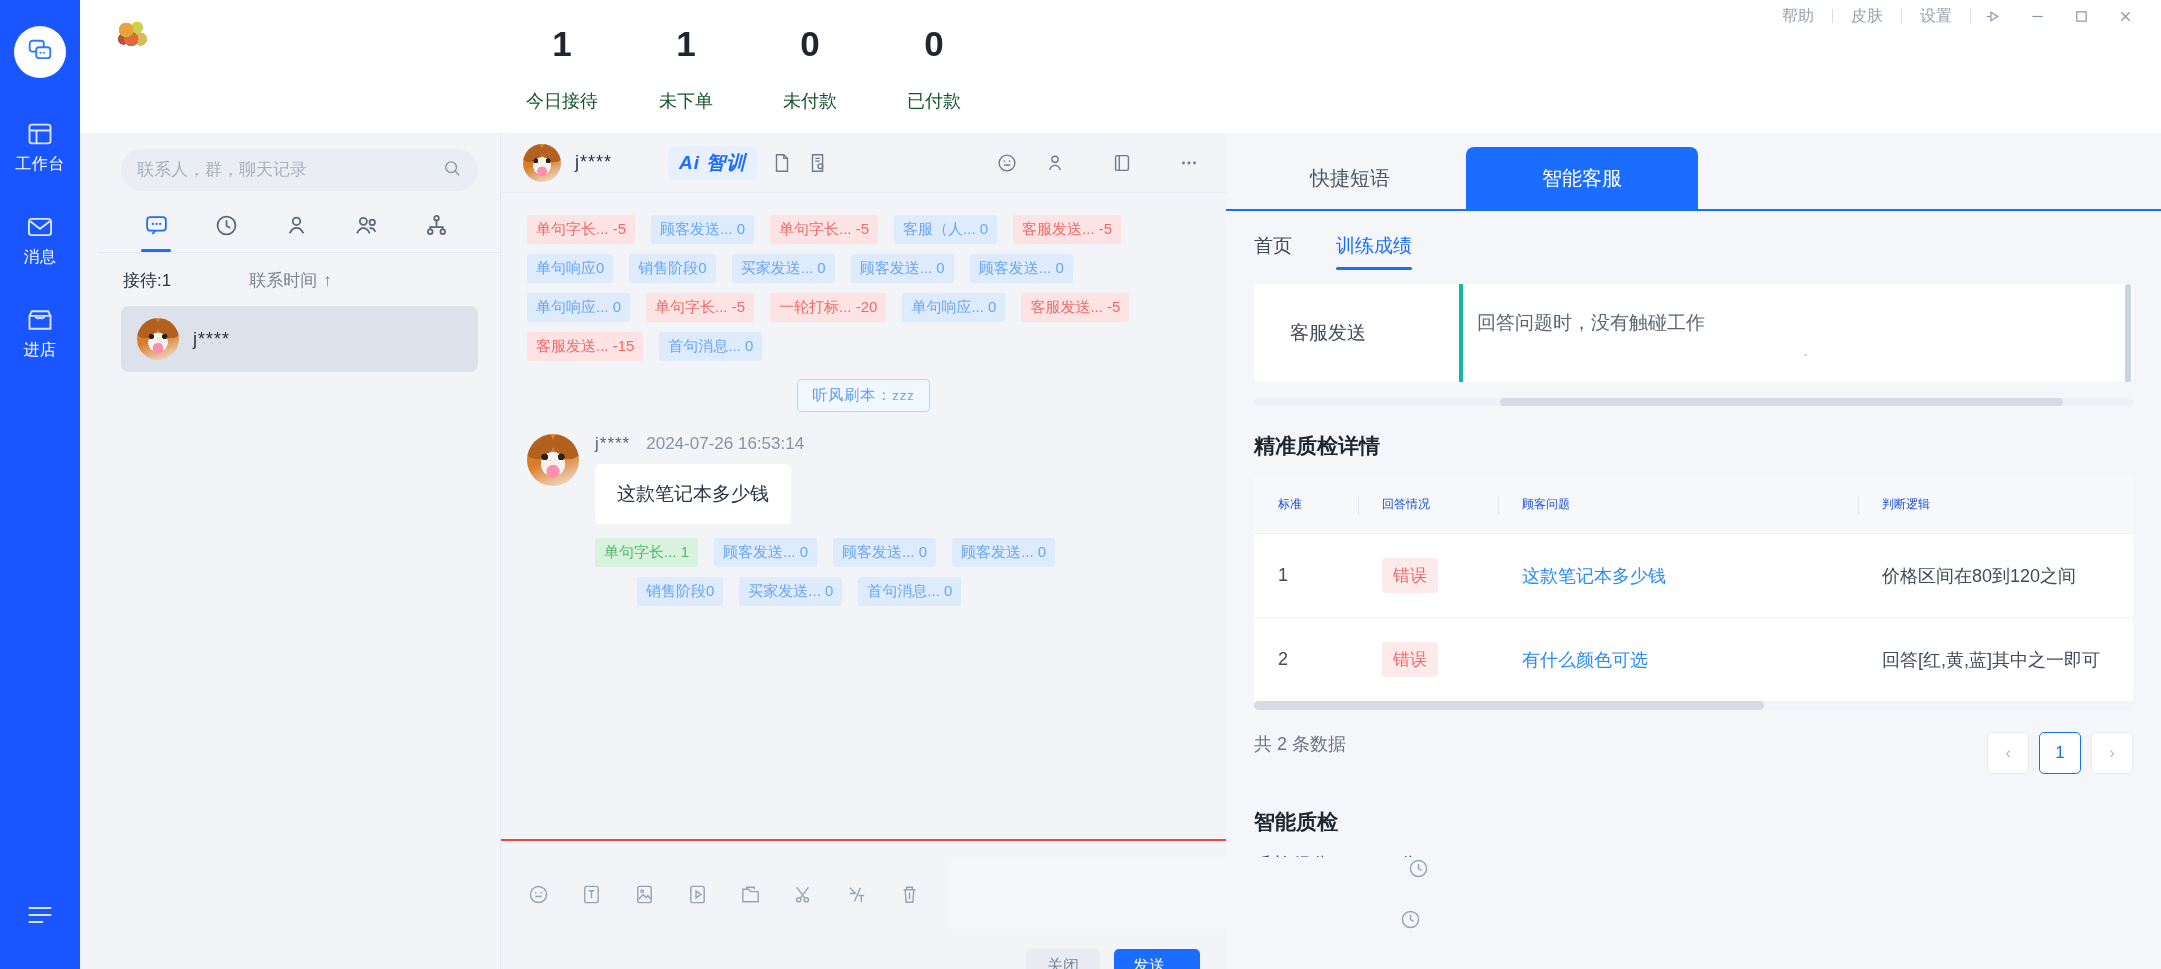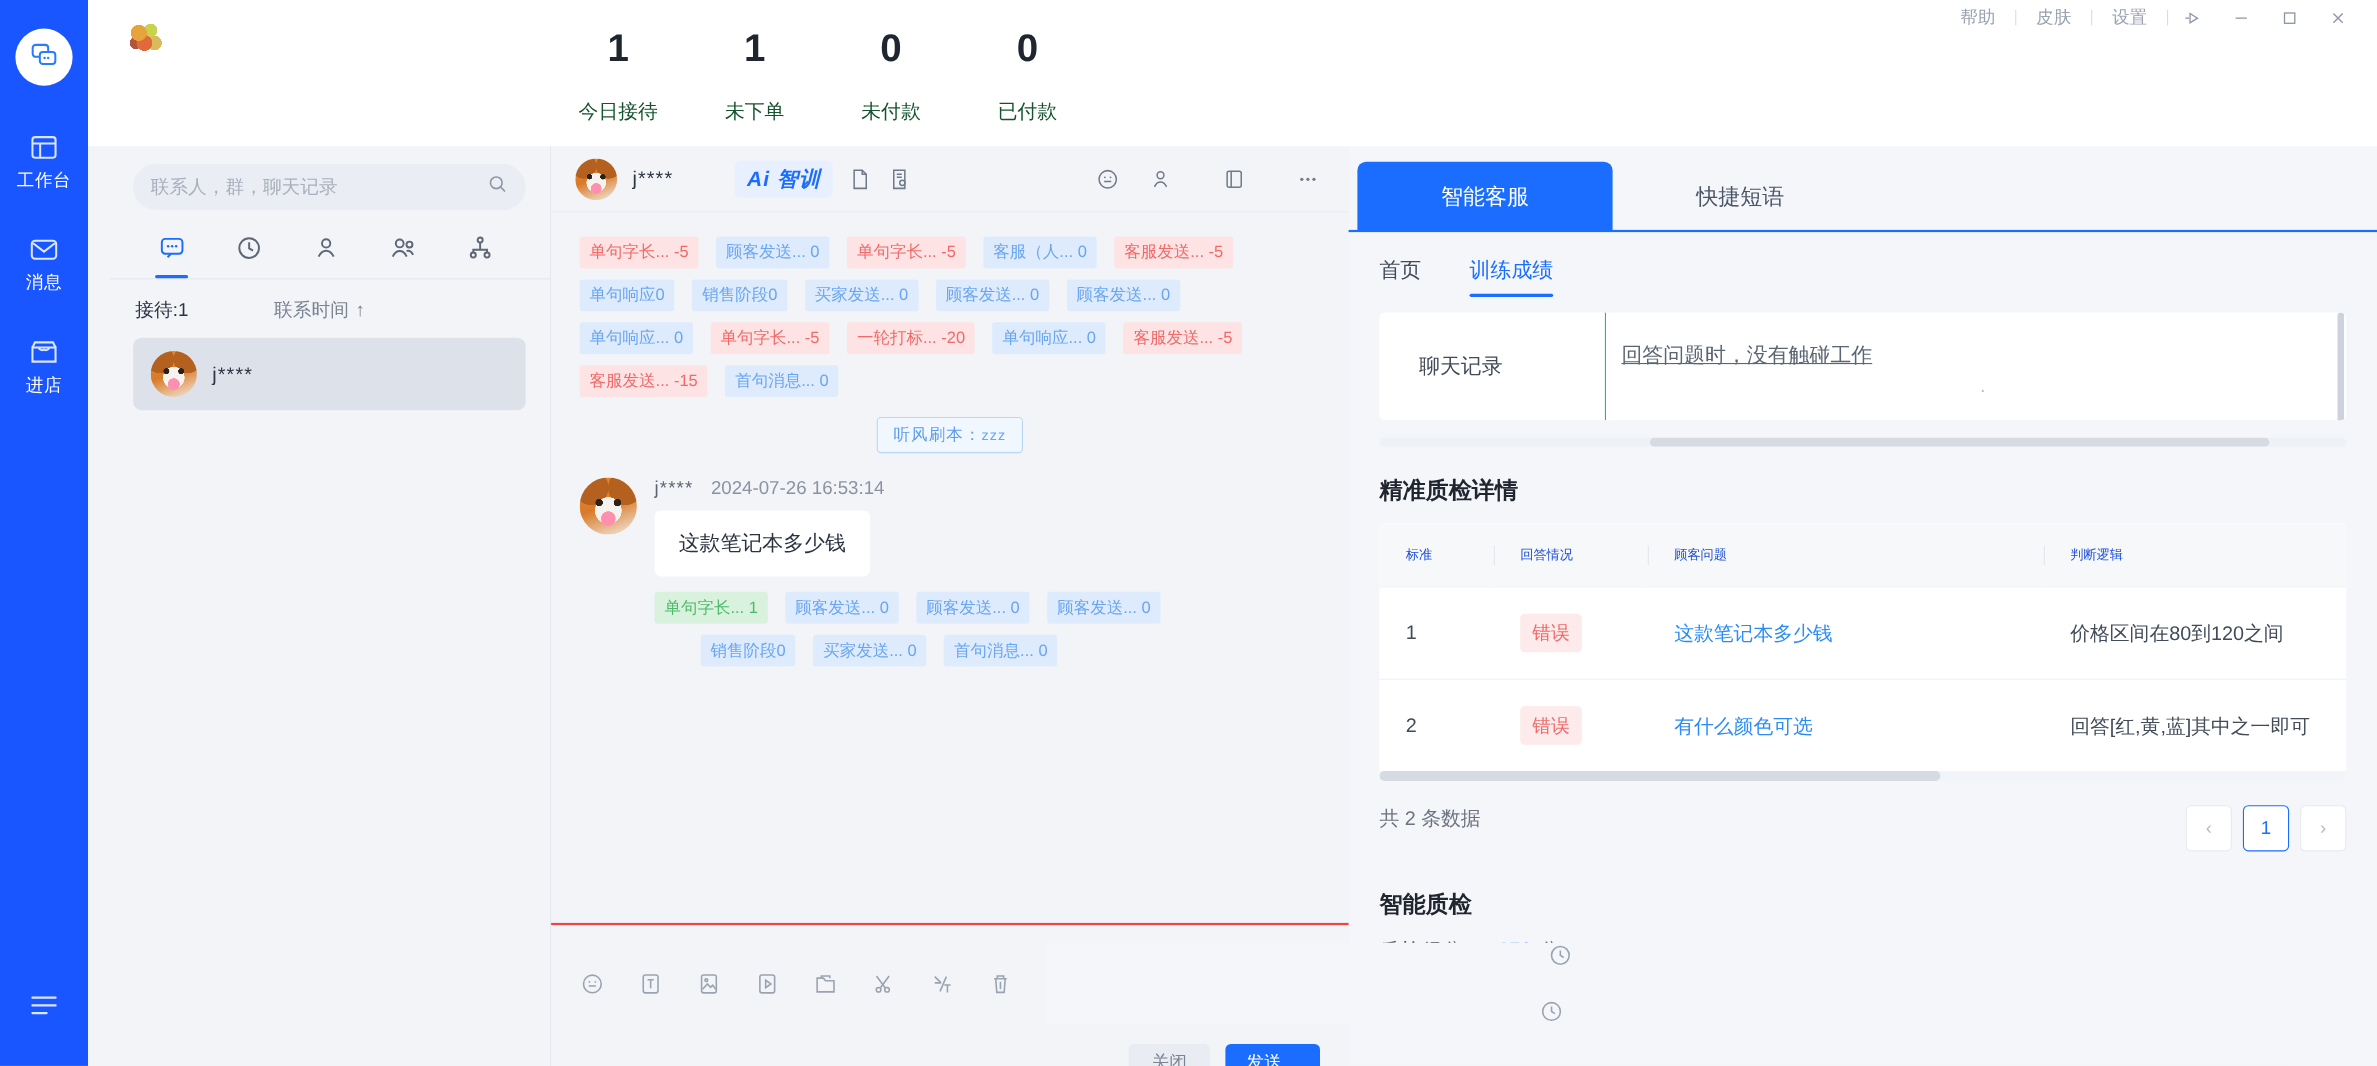--- a/index.html
+++ b/index.html
@@ -171,21 +171,21 @@
   }
   .rp-tab.active { background: #1a6dff; color: #ffffff; }
   .rp-sub { display: flex; gap: 44px; padding: 22px 28px 0 28px; }
   .rp-subtab { font-size: 19px; color: #414b59; padding-bottom: 11px; cursor: pointer; position: relative; }
   .rp-subtab.active { color: #1a6dff; }
   .rp-subtab.active::after { content: ""; position: absolute; left: 0; right: 0; bottom: 0; height: 3px; background: #1a6dff; border-radius: 2px; }
 
   .rp-body { flex: 1; overflow: hidden; padding: 14px 28px 0 28px; }
   .redline-card { background: #ffffff; border-radius: 5px; display: flex; position: relative; overflow: hidden; }
   .rl-label { width: 205px; flex: none; padding: 36px 0 36px 36px; font-size: 19px; color: #414b59; }
-  .rl-body { flex: 1; border-left: 1px solid #14b8a6; padding: 26px 24px 0 14px; font-size: 19px; color: #5c6673; position: relative; text-decoration: underline; }
+  .rl-body { flex: 1; border-left: 4px solid #14b8a6; padding: 26px 24px 0 14px; font-size: 19px; color: #5c6673; position: relative; }
   .rl-dot { position: absolute; left: 340px; top: 56px; color: #b9c0cb; font-size: 18px; }
   .hscroll { height: 8px; background: #eef1f5; border-radius: 4px; margin: 16px 0 10px 0; position: relative; }
   .hscroll > i { position: absolute; left: 28%; width: 64%; height: 8px; background: #d6dbe3; border-radius: 4px; display: block; }
 
   .sec-title { font-size: 21px; font-weight: 700; color: #20262f; margin: 26px 0 16px 0; }
   .tbl-card { background: #ffffff; border-radius: 4px; overflow: hidden; position: relative; }
   table { width: 100%; border-collapse: collapse; table-layout: fixed; }
   thead th {
     background: #f6f8fa; text-align: left; font-size: 12px; color: #1d4ed8; font-weight: 400;
     padding: 20px 0 20px 24px; position: relative;
@@ -579,31 +579,31 @@
             <span class="btn-prim">
               <span>发送</span>
               <span class="caret" style="border-top-color:#ffffff"></span>
             </span>
           </div>
         </div>
       </div>
 
       <div class="right">
         <div class="rp-tabs">
+          <div class="rp-tab">快捷短语</div>
           <div class="rp-tab active">智能客服</div>
-          <div class="rp-tab">快捷短语</div>
         </div>
         <div class="rp-sub">
           <div class="rp-subtab">首页</div>
           <div class="rp-subtab active">训练成绩</div>
         </div>
 
         <div class="rp-body">
           <div class="redline-card">
-            <div class="rl-label">聊天记录</div>
+            <div class="rl-label">客服发送</div>
             <div class="rl-body">
               <span>回答问题时，没有触碰工作</span>
               <span class="rl-dot">.</span>
             </div>
             <div class="vscroll"></div>
           </div>
           <div class="hscroll">
               <i></i>
             </div>
 

